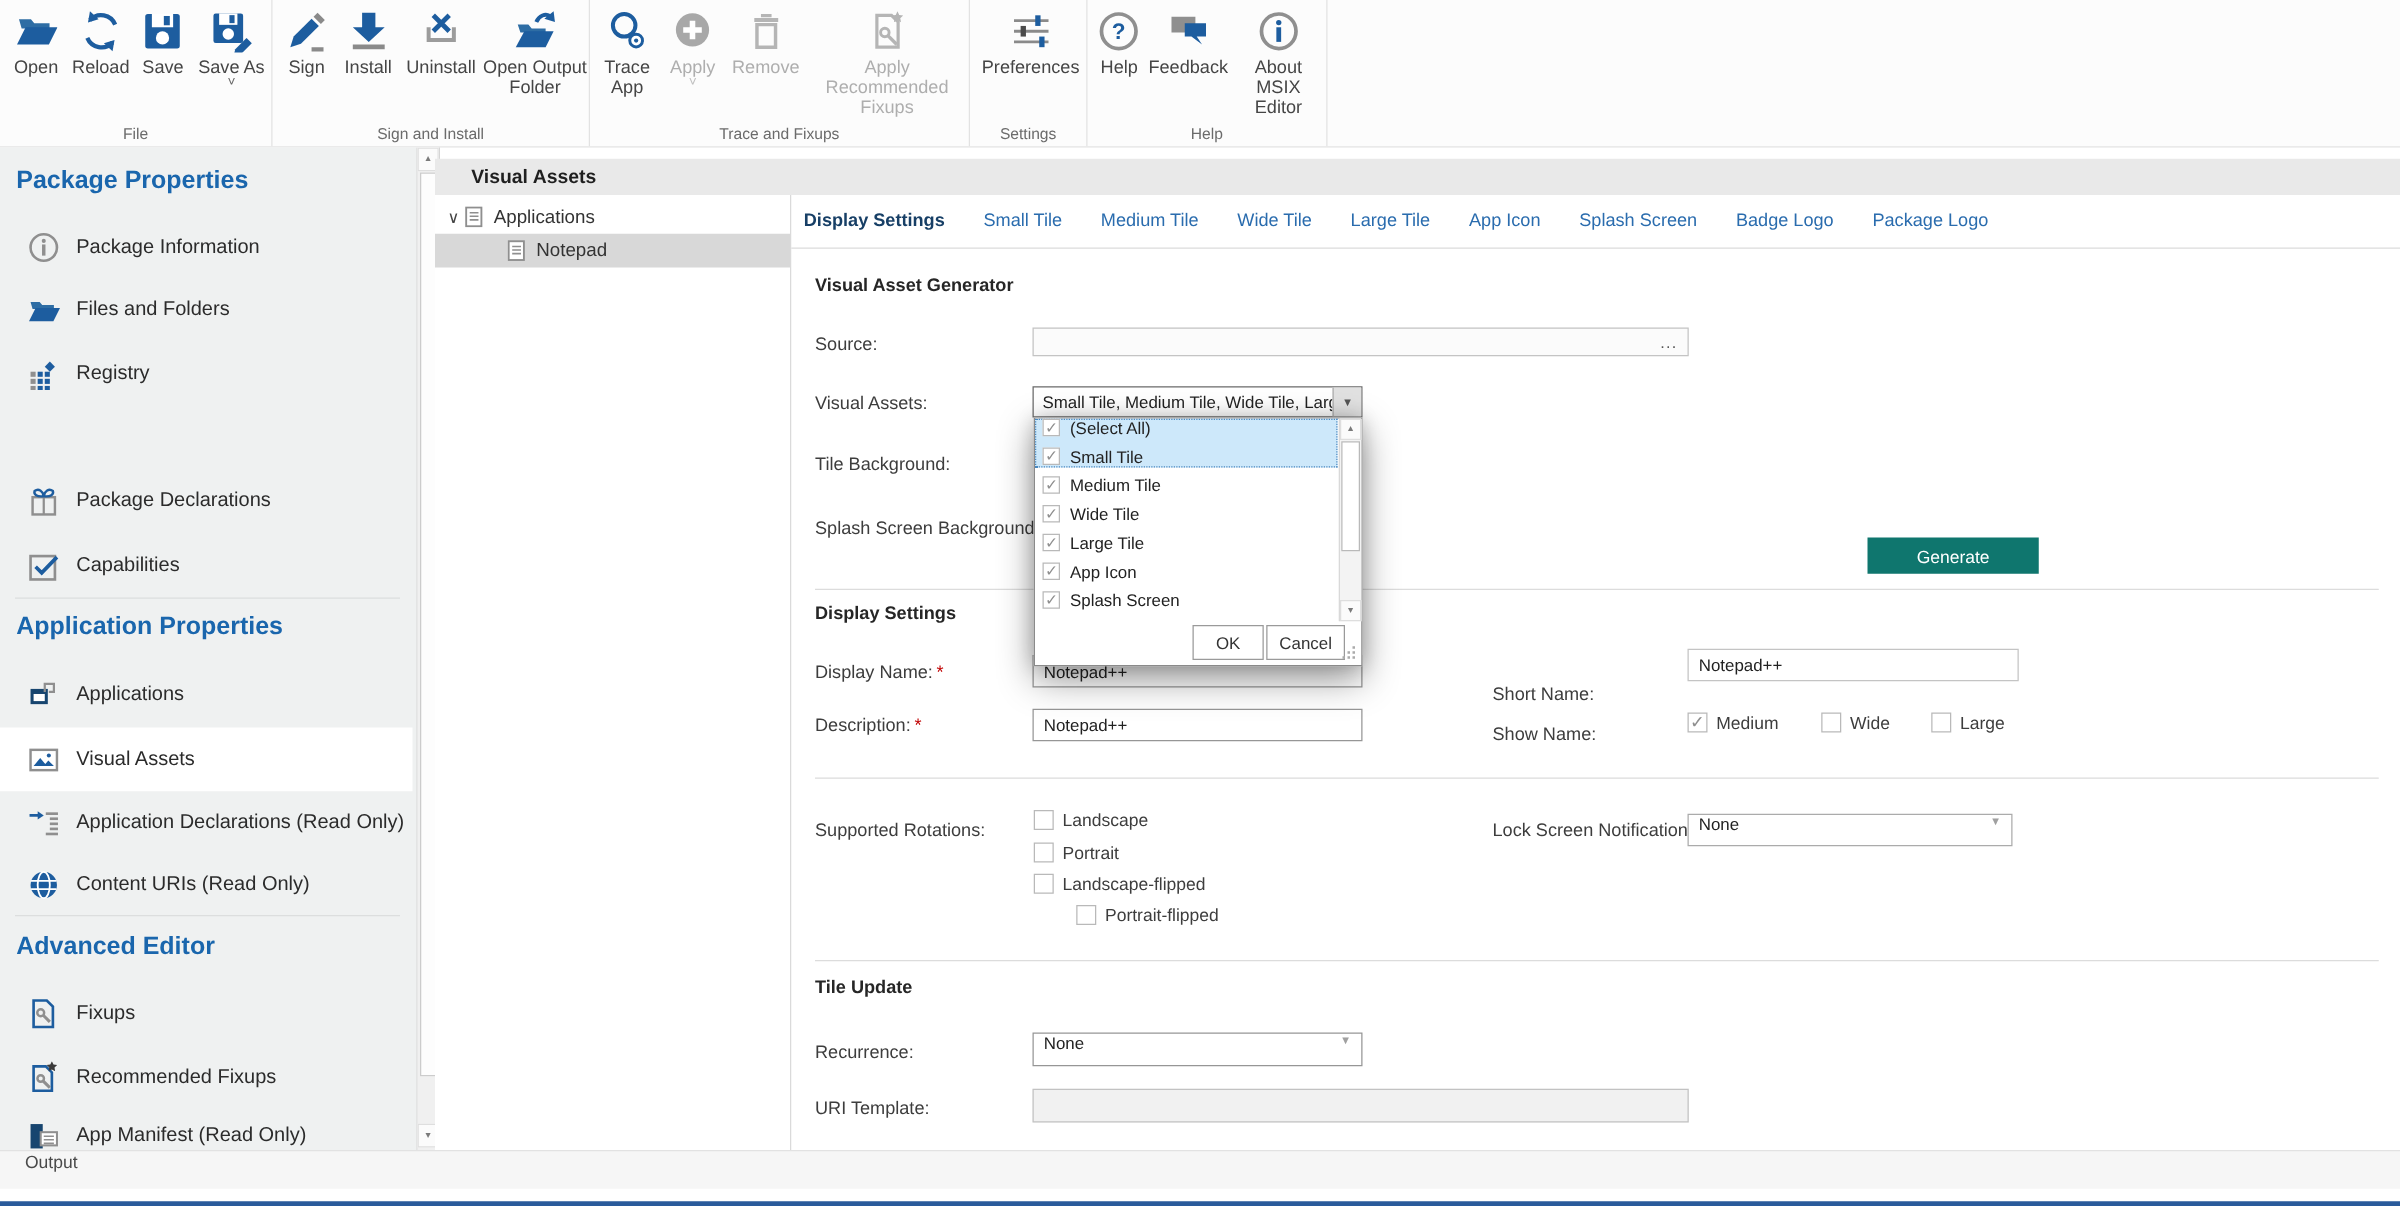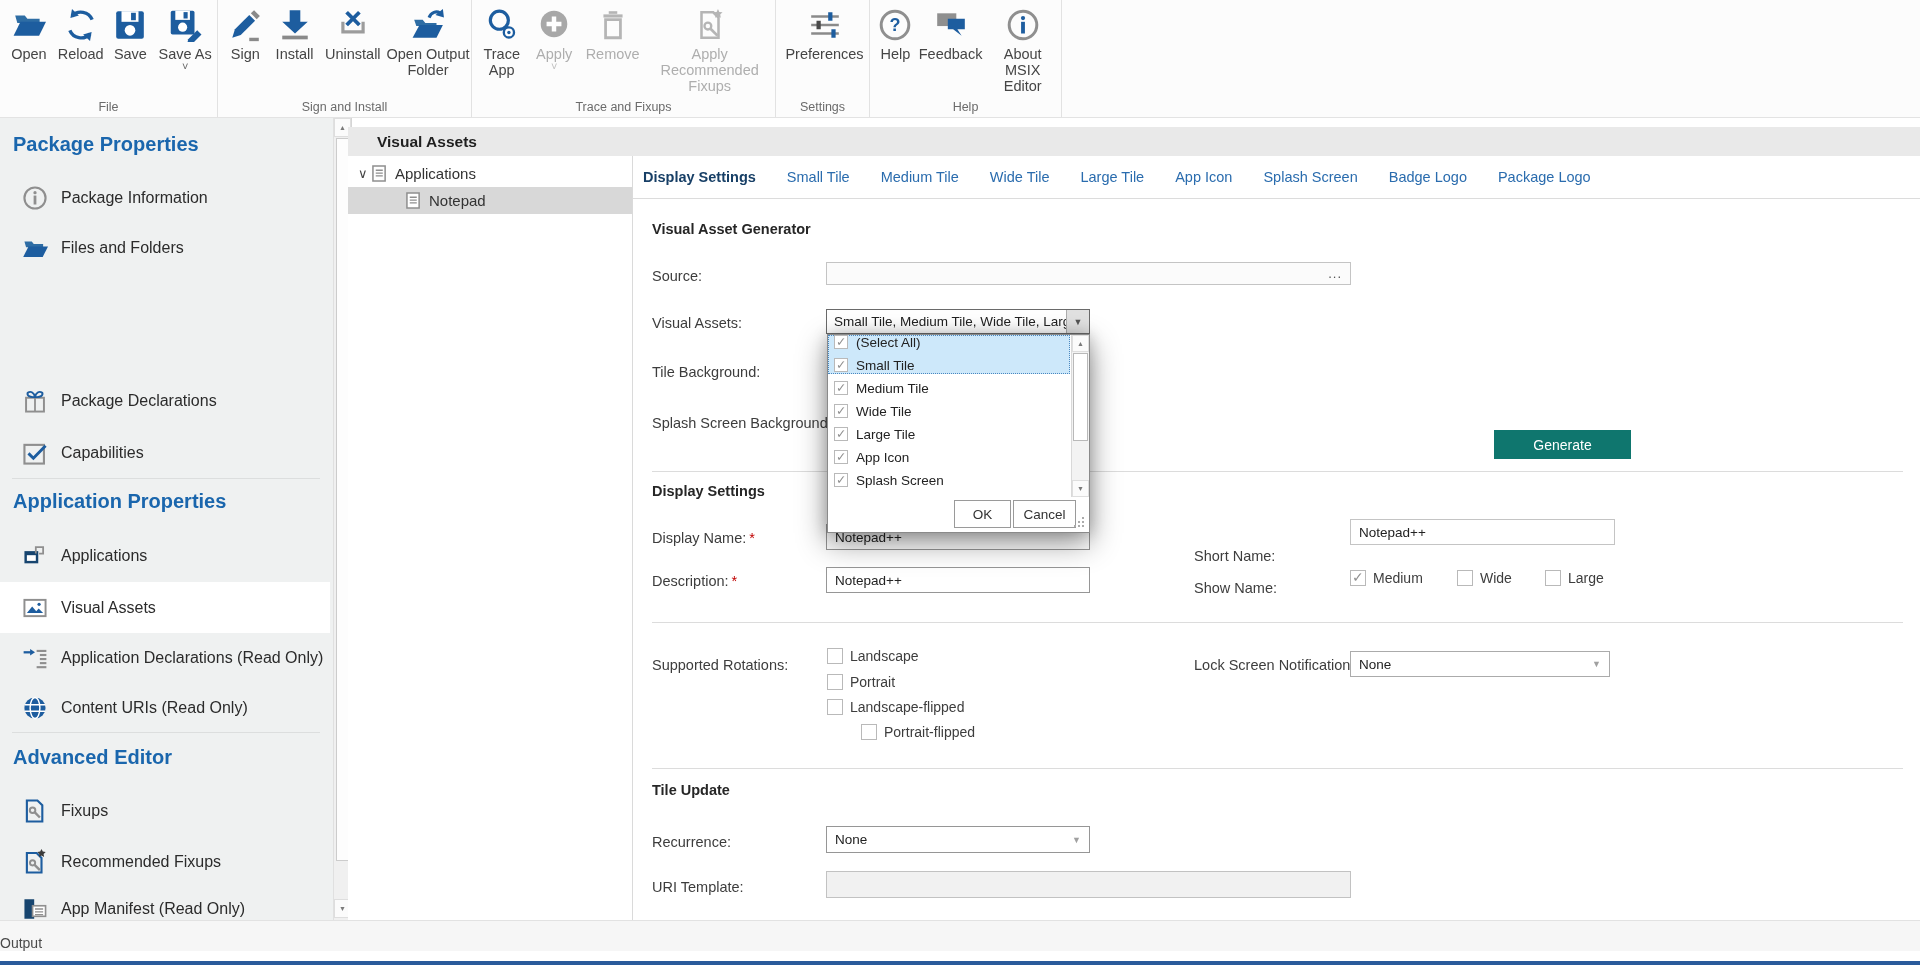--- a/index.html
+++ b/index.html
@@ -52,21 +52,21 @@
 
   
   .sec-title{position:absolute;font-size:14.5px;font-weight:bold;color:#262626;white-space:nowrap}
   .flabel{position:absolute;font-size:14.5px;color:#3d3d3d;white-space:nowrap}
   .req{color:#c00000;margin-left:3px}
   .field{position:absolute;background:#fff;border:1px solid #969696;font-size:13.5px;color:#222;display:flex;align-items:center;padding:0 8px;overflow:hidden;white-space:nowrap}
   .field.light{border-color:#c4c4c4}
   .field.disabled{background:#f1f1f1;border-color:#c2c2c2}
   .browse{margin-left:auto;color:#555;font-size:13px;letter-spacing:1px;cursor:default}
   .hr{position:absolute;left:652px;width:1251px;border-top:1px solid #dcdcdc}
-  .combo{position:absolute;background:#fff;border:1px solid #ababab;font-size:13.5px;color:#222;display:flex;align-items:center;padding-left:8px}
+  .combo{position:absolute;background:#fff;border:1px solid #ababab;font-size:13.5px;color:#222;display:flex;align-items:flex-start;padding-left:8px}
   .combo .flat-arrow{margin-left:auto;margin-right:8px;color:#a0a0a0;font-size:9px}
   .flat-arrow::after{content:"▼"}
   .chk{width:16px;height:16px;background:#fff;border:1px solid #b9b9b9;flex:0 0 16px;position:relative}
   .chk.checked::after{content:"✓";position:absolute;left:1px;top:-2px;font-size:14px;color:#8f8f8f}
   .chkrow{position:absolute;display:flex;align-items:center;gap:7px;font-size:14px;color:#3d3d3d;white-space:nowrap}
   .gen-btn{position:absolute;left:1494px;top:430px;width:137px;height:29px;background:#0f766e;color:#fff;font-size:14px;display:flex;align-items:center;justify-content:center;cursor:default}
 
   
   .va-combo{position:absolute;left:826px;top:309px;width:264px;height:25px;background:#fff;border:1px solid #6a6a6a;display:flex;align-items:center;font-size:13.5px;color:#222}
   .va-combo .val{padding-left:7px;overflow:hidden;white-space:nowrap;flex:1}
@@ -81,21 +81,21 @@
   .pop-scroll{position:absolute;right:0;top:0;width:18px;height:162px;background:#f3f3f3;border-left:1px solid #d9d9d9}
   .pop-scroll .scr-btn{width:17px;height:17px;line-height:16px}
   .pop-scroll .scr-btn.down{bottom:0}
   .pop-thumb{position:absolute;left:1px;top:18px;width:15px;height:88px;background:#fff;border:1px solid #b9b9b9}
   .pop-btn{position:absolute;height:28px;background:#fff;border:1px solid #9a9a9a;font-size:13.5px;color:#333;display:flex;align-items:center;justify-content:center}
   .grip{position:absolute;right:5px;bottom:5px;width:12px;height:12px}
   .grip::after{content:"";position:absolute;right:0;bottom:0;width:2px;height:2px;background:#ababab;
     box-shadow:-4px 0 #ababab,-8px 0 #ababab,0 -4px #ababab,-4px -4px #ababab,0 -8px #ababab}
 
   
-  .output-bar{position:absolute;left:0;top:920px;width:1920px;height:31px;background:#f6f6f6;border-top:1px solid #e2e2e2;display:flex;align-items:flex-end;font-size:14px;color:#4a4a4a}
+  .output-bar{position:absolute;left:0;top:920px;width:1920px;height:31px;background:#f6f6f6;border-top:1px solid #e2e2e2;display:flex;align-items:flex-start;padding-left:20px;font-size:14px;color:#4a4a4a}
   .bottom-line{position:absolute;left:0;top:961px;width:1920px;height:4px;background:#2a5b9b}
 </style>
 </head>
 <body>
 
 <div class="app">
 
   <div class="ribbon">
 
     <div class="rgroup" style="width:218px">
@@ -301,20 +301,41 @@
       <span class="sb-label">Package Information</span>
     </div>
     <div class="sb-item" style="top:105px">
       <span class="sb-icon">
           <svg viewBox="0 0 32 32">
             <path fill="#2e6da4" d="M3 8h9l2.5 3H26v4H5z"></path>
             <path fill="#1d5d9f" d="M1.5 27L8 14h24l-6.5 13z"></path>
           </svg>
         </span>
       <span class="sb-label">Files and Folders</span>
+    </div>
+    <div class="sb-item" style="top:156px">
+      <span class="sb-icon">
+          <svg viewBox="0 0 32 32">
+            <g fill="#8f8f8f">
+              <rect x="3" y="14" width="5" height="5"></rect>
+              <rect x="3" y="21" width="5" height="5"></rect>
+              <rect x="3" y="28" width="5" height="4"></rect>
+            </g>
+            <g fill="#1d5d9f">
+              <rect x="10" y="14" width="5" height="5"></rect>
+              <rect x="17" y="14" width="5" height="5"></rect>
+              <rect x="10" y="21" width="5" height="5"></rect>
+              <rect x="17" y="21" width="5" height="5"></rect>
+              <rect x="10" y="28" width="5" height="4"></rect>
+              <rect x="17" y="28" width="5" height="4"></rect>
+              <path d="M22 4l5 5-5 5-5-5z"></path>
+            </g>
+          </svg>
+        </span>
+      <span class="sb-label">Registry</span>
     </div>
     <div class="sb-item" style="top:258px">
       <span class="sb-icon">
           <svg viewBox="0 0 32 32">
             <rect x="5" y="12" width="22" height="17" fill="none" stroke="#8f8f8f" stroke-width="2.4"></rect>
             <path d="M16 12v17" stroke="#8f8f8f" stroke-width="2.2"></path>
             <path fill="none" stroke="#1d5d9f" stroke-width="2.4" d="M16 11c-7 1-10-2-9-5 4-3 8 0 9 5zm0 0c7 1 10-2 9-5-4-3-8 0-9 5z"></path>
           </svg>
         </span>
       <span class="sb-label">Package Declarations</span>

